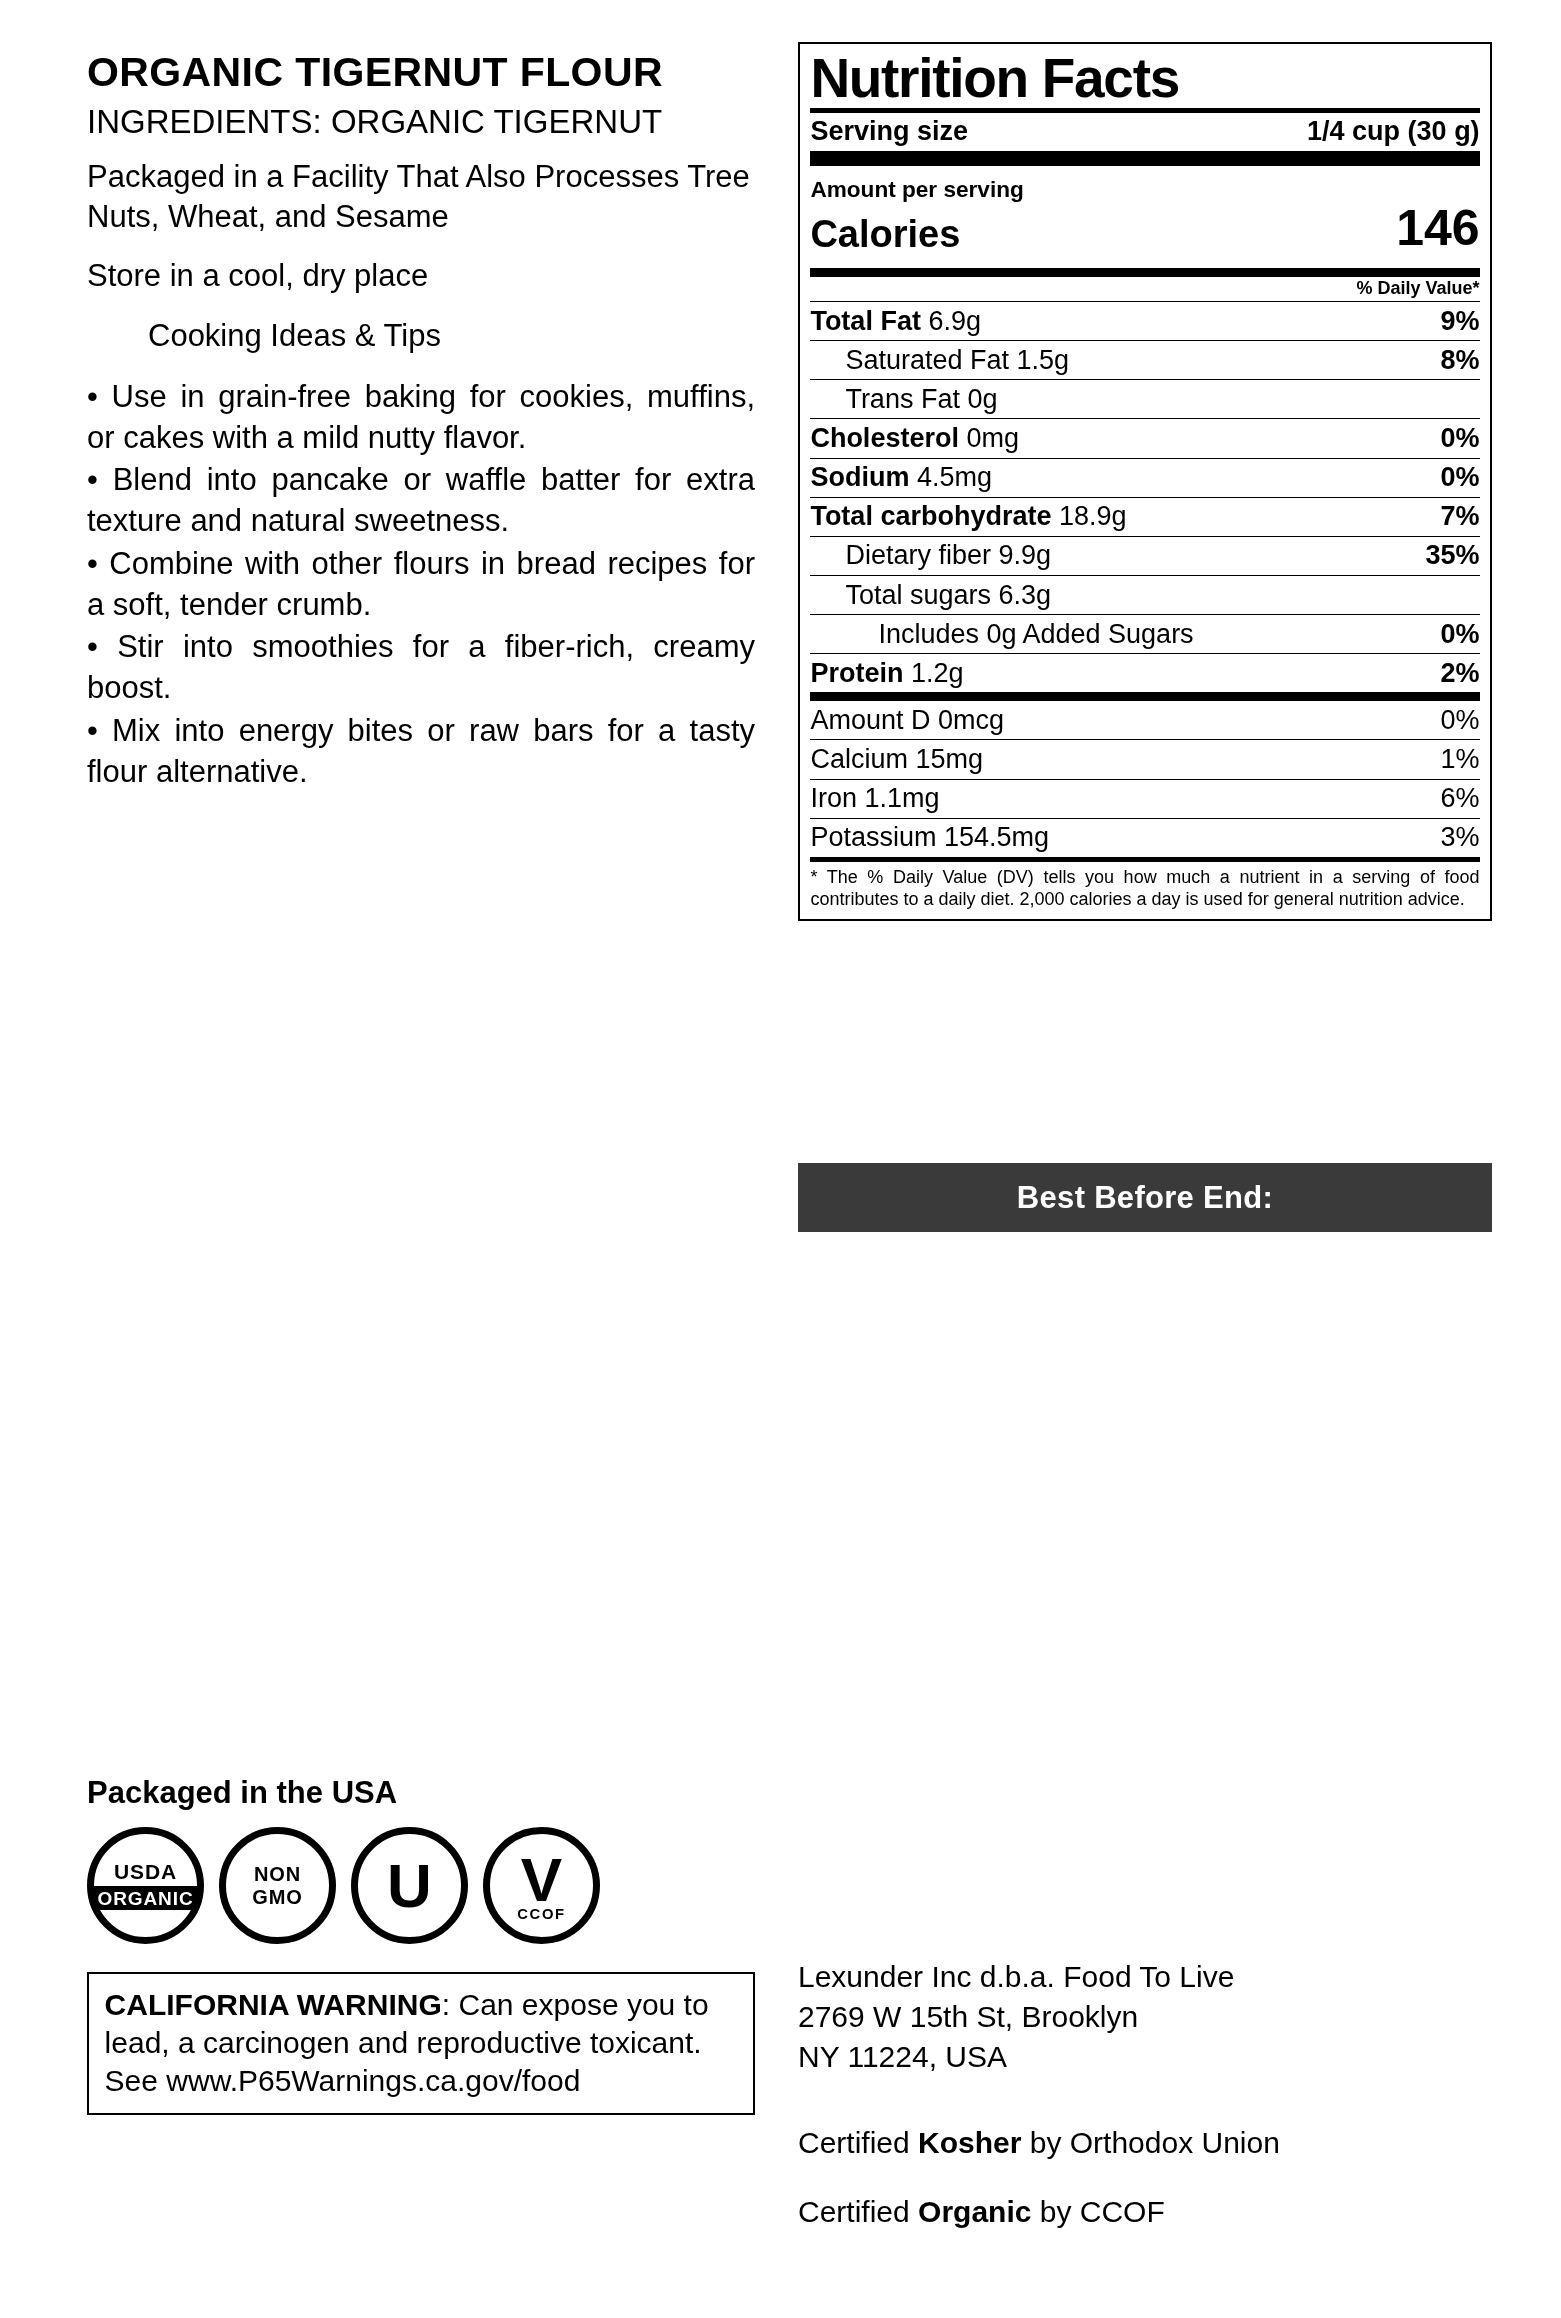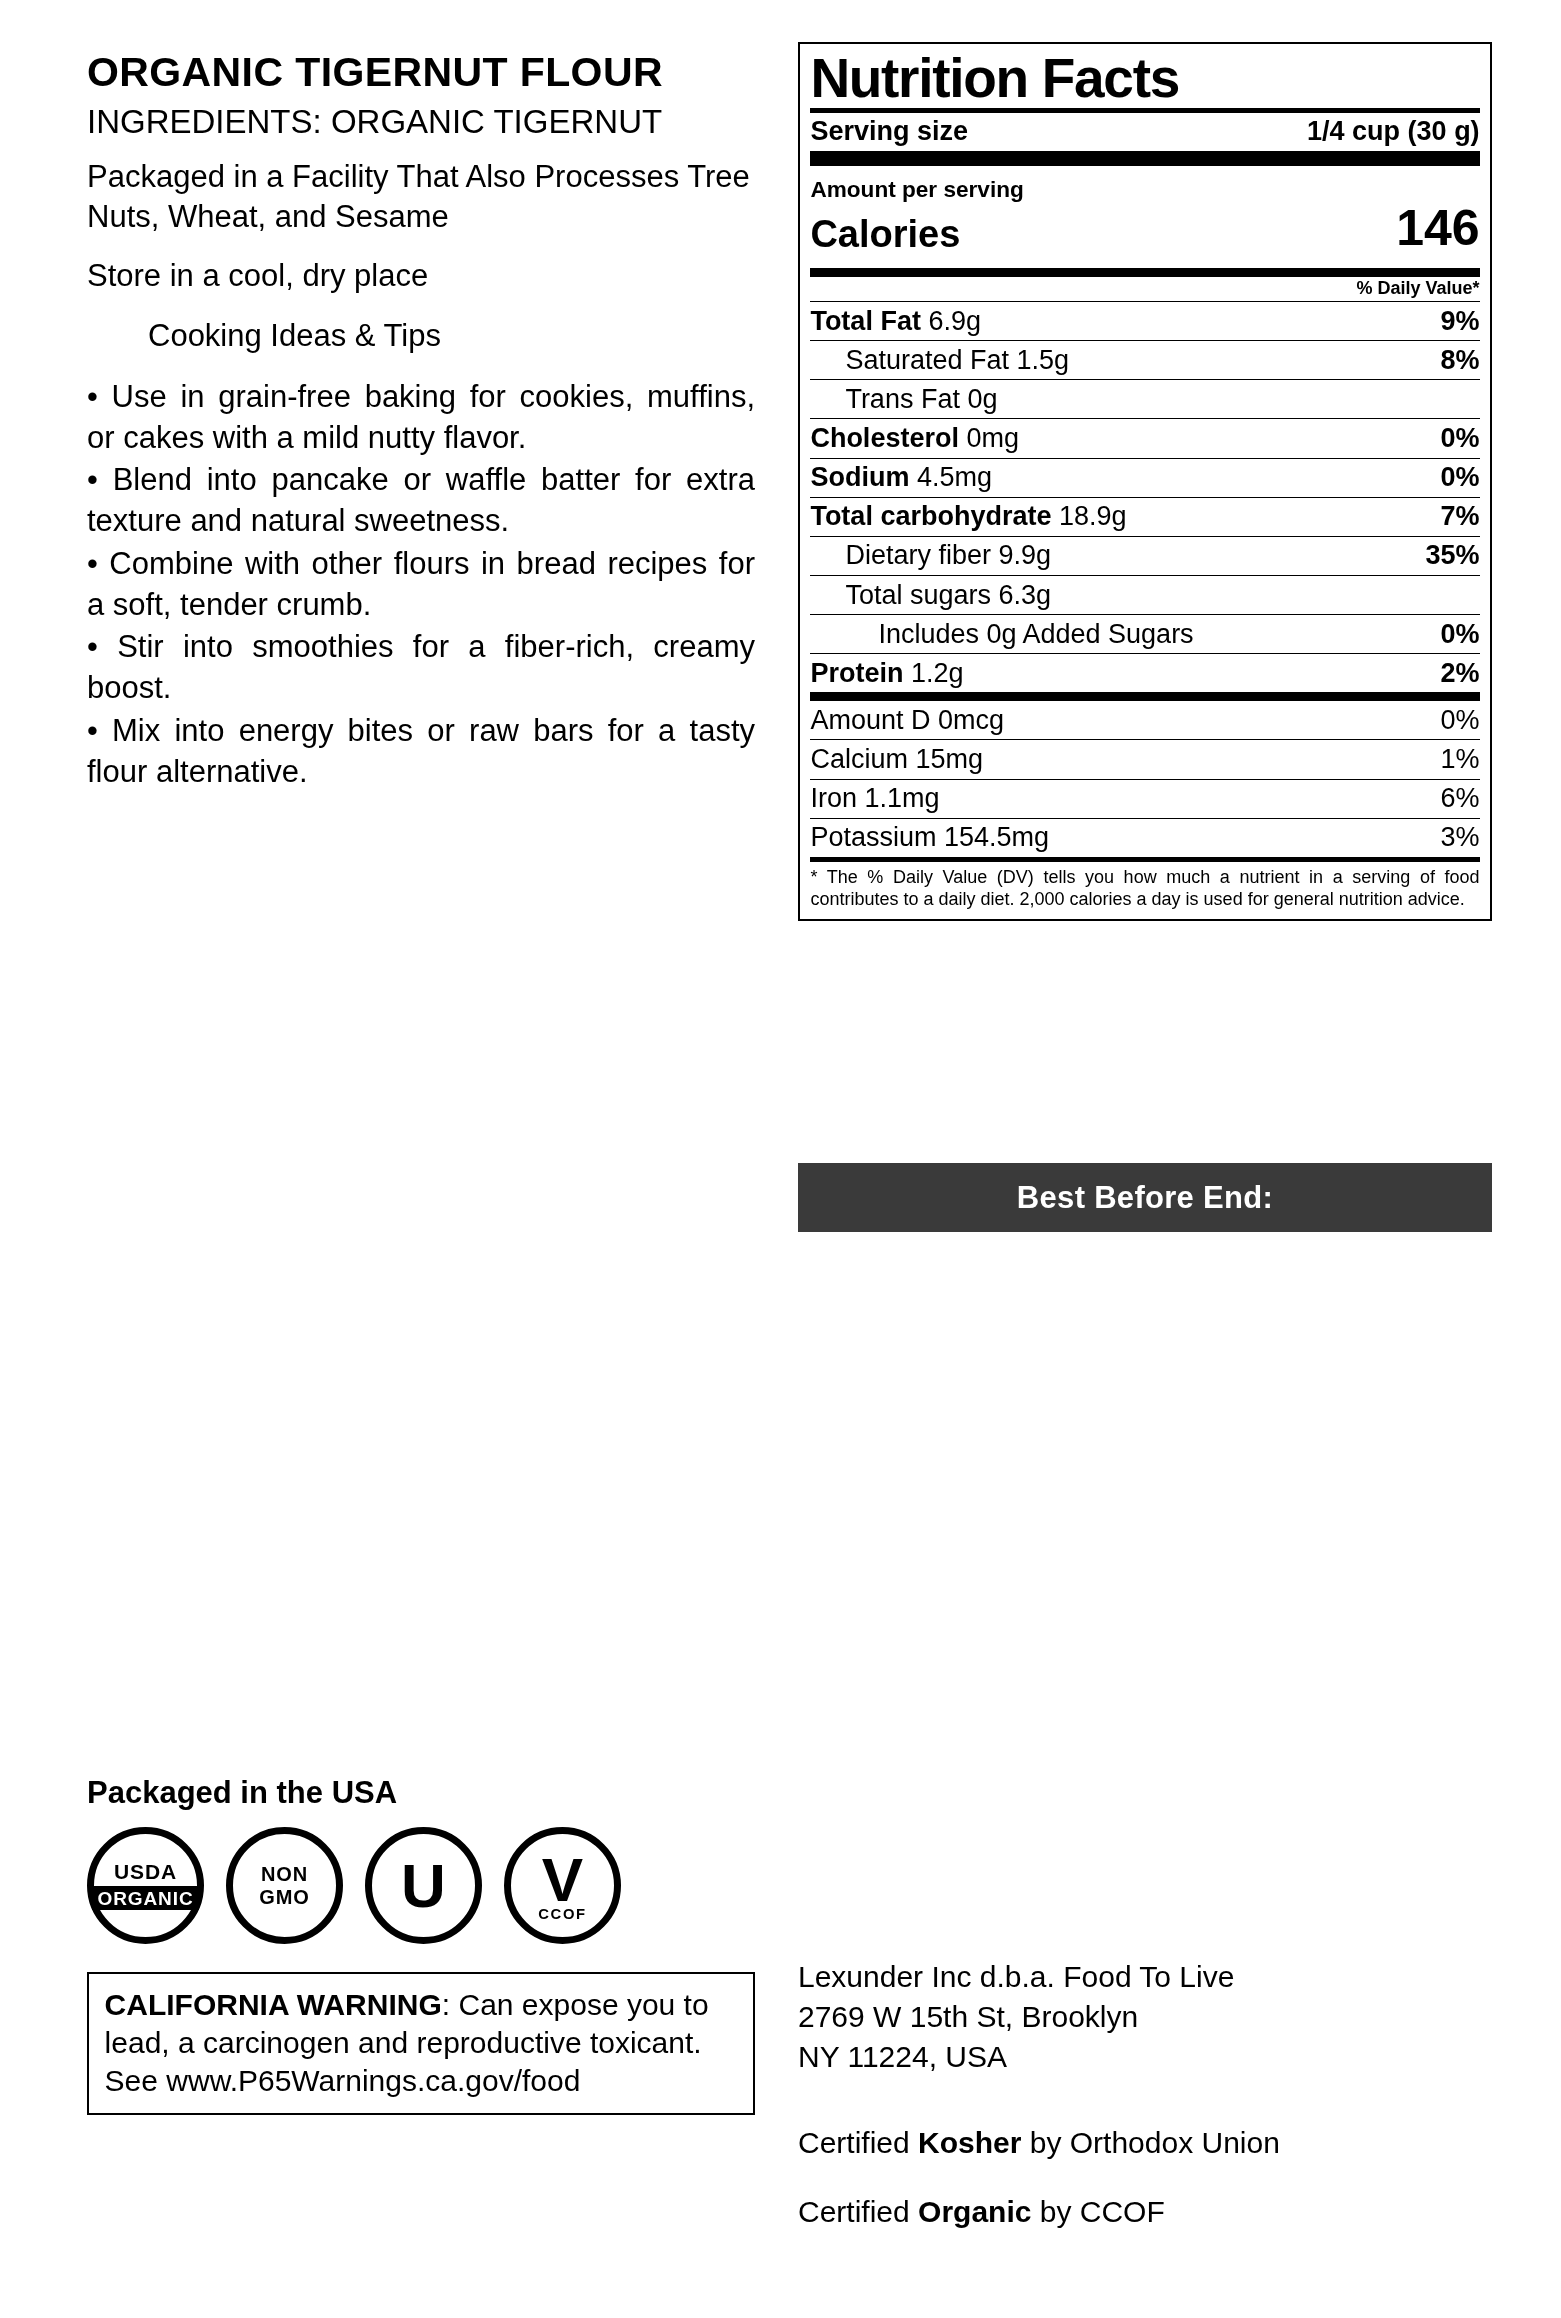--- a/index.html
+++ b/index.html
@@ -168,21 +168,21 @@
     left: 87px;
     top: 1775px;
     font-size: 31px;
     font-weight: bold;
   }
   .seals {
     position: absolute;
     left: 87px;
     top: 1827px;
     display: flex;
-    gap: 22px;
+    gap: 15px;
   }
   .seal {
     width: 117px;
     height: 117px;
     border-radius: 50%;
     border: 7.8px solid #000;
     box-sizing: border-box;
     display: flex;
     flex-direction: column;
     align-items: center;

